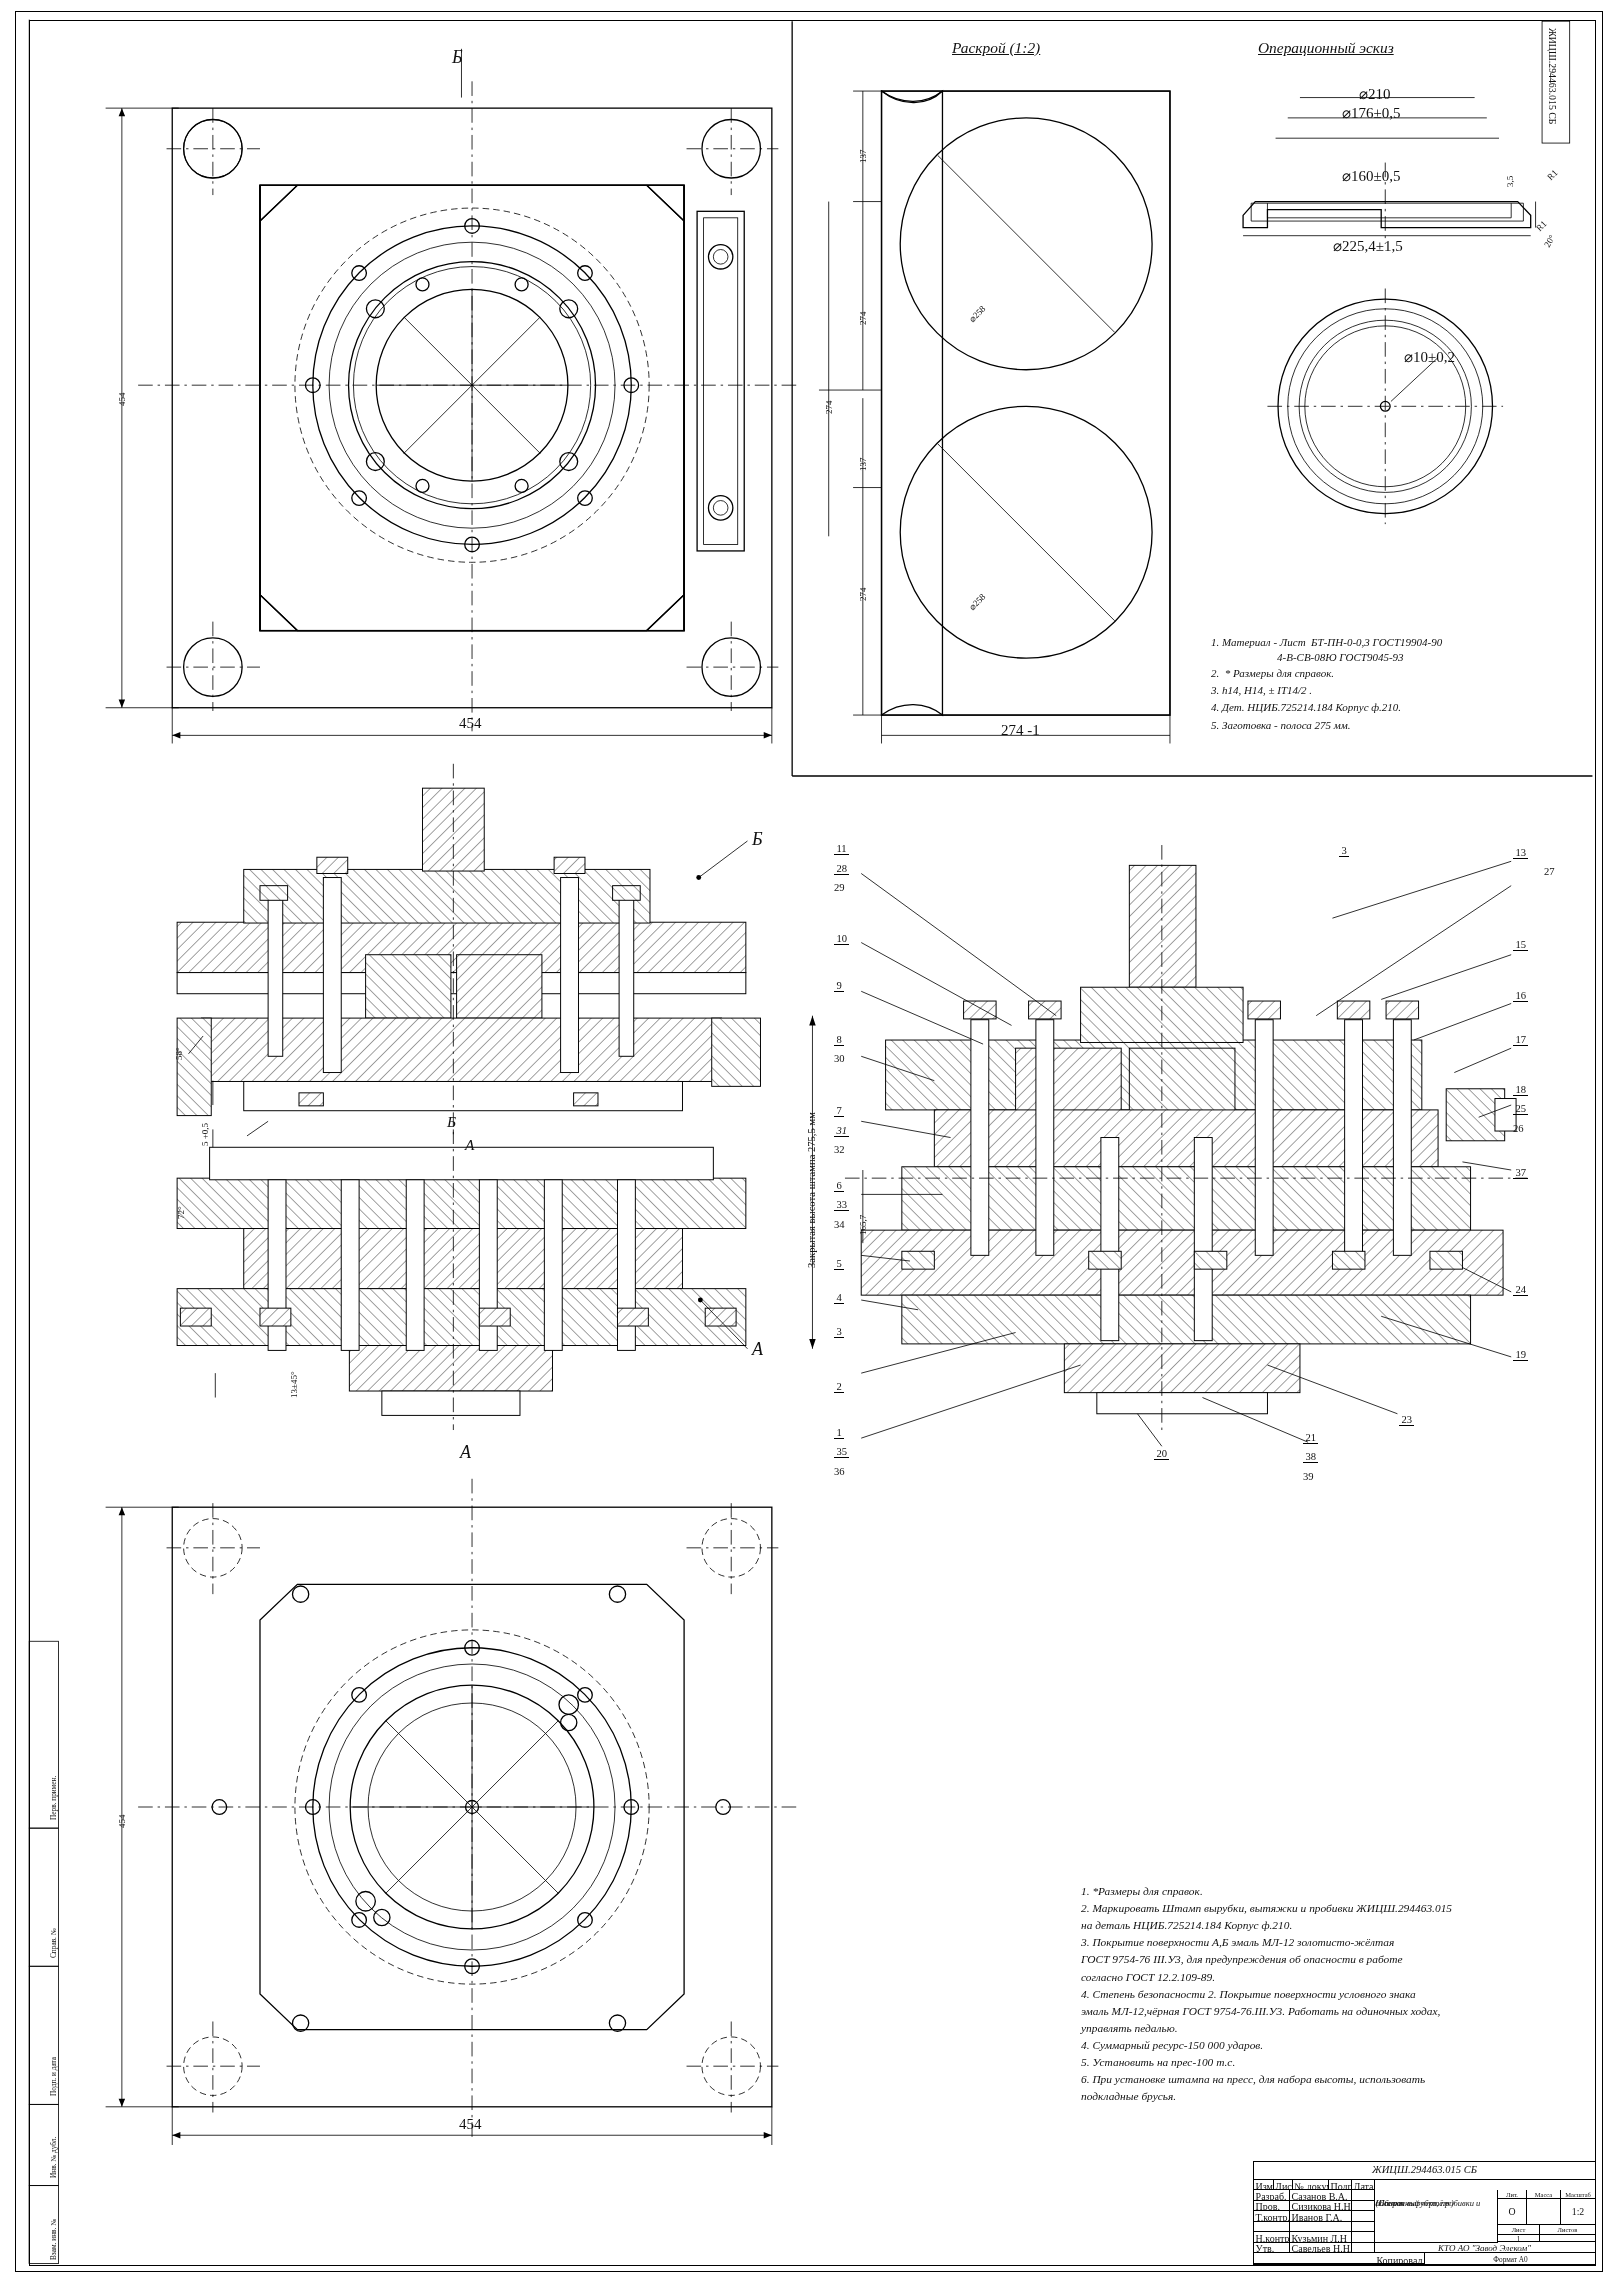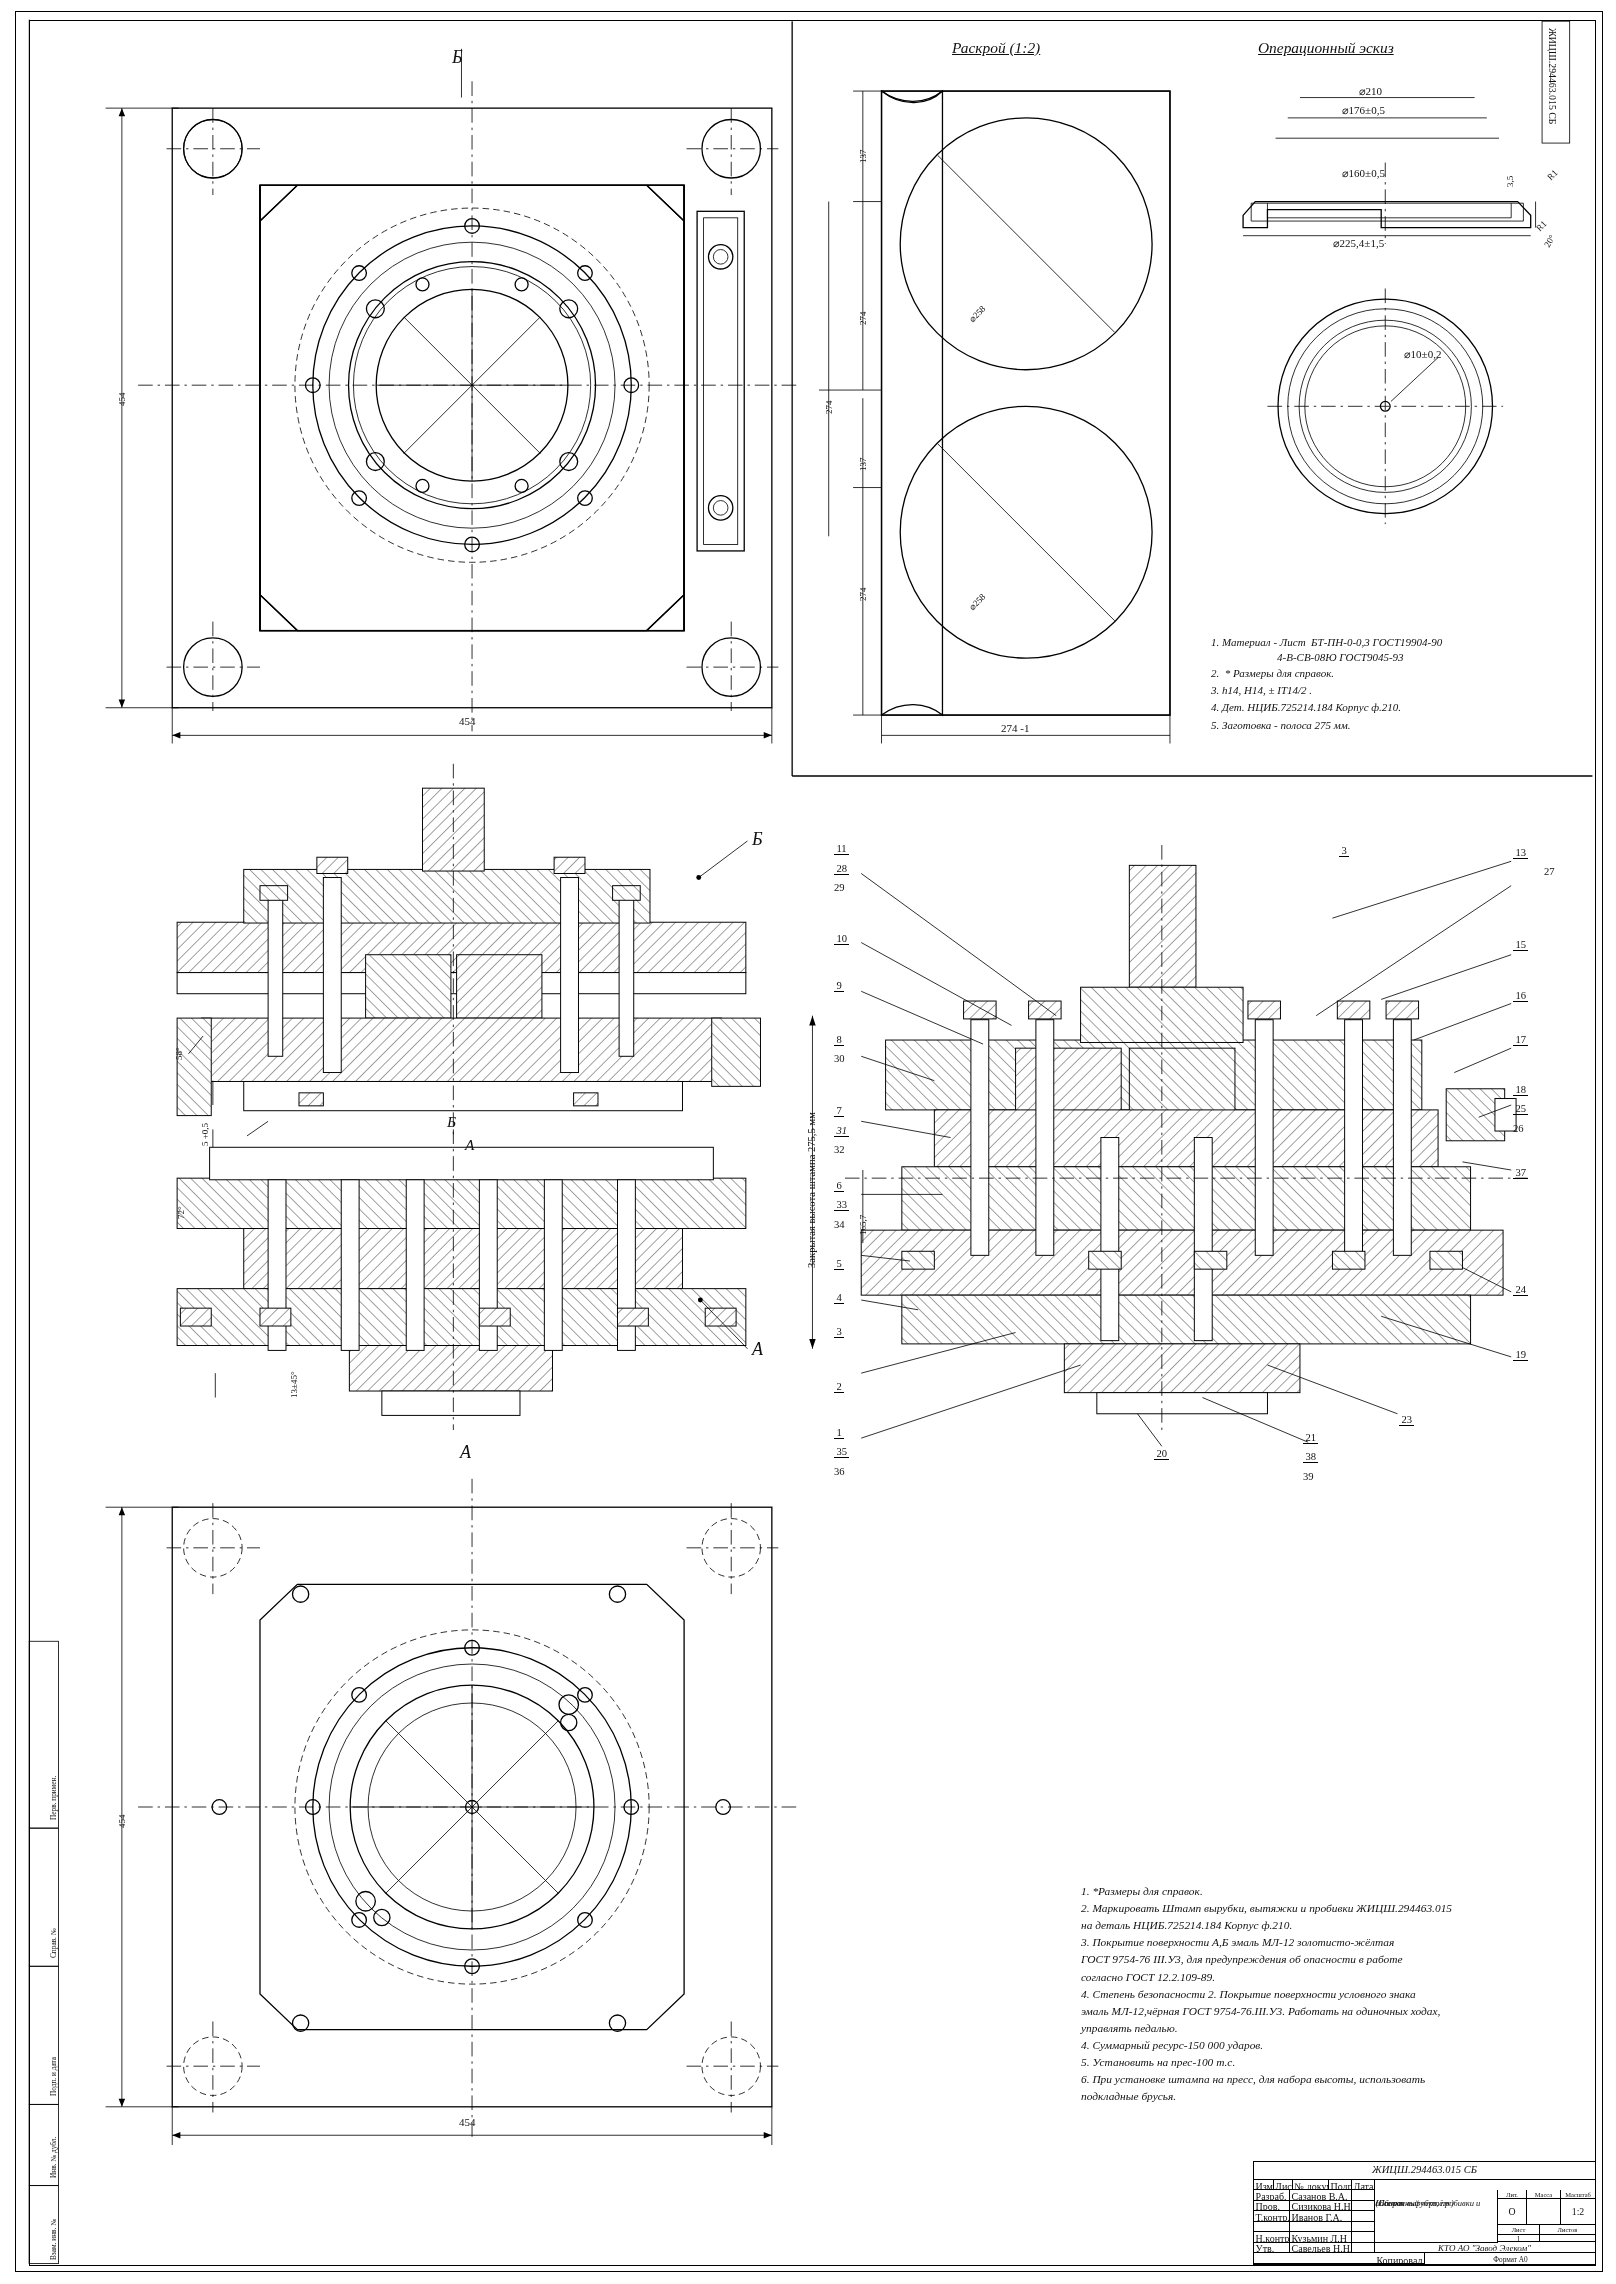--- a/index.html
+++ b/index.html
@@ -1,20 +1,20 @@
 <!DOCTYPE html>
 <html style="font-size:13px"><head>
 <meta charset="utf-8">
 <style>
   html,body{margin:0;padding:0;background:#ffffff;}
   body{width:1616px;height:2284px;position:relative;font-family:"Liberation Serif",serif;color:#111;}
   .sheet{position:absolute;left:0;top:0;width:1616px;height:2284px;}
   .frame{position:absolute;left:14.6px;top:11.4px;width:1586px;height:2259px;border:1.6px solid #000;}
   .inner-frame{position:absolute;left:29px;top:19.5px;width:1565px;height:2244px;border:0.8px solid #000;}
-  .lbl{position:absolute;font-size:11px;white-space:nowrap;}
+  .lbl{position:absolute;font-size:15px;white-space:nowrap;}
   .lbl.it{font-style:italic;}
   .ttl{position:absolute;font-style:italic;text-decoration:underline;font-size:15.4px;white-space:nowrap;}
   .big{font-size:18px;}
   svg{position:absolute;left:0;top:0;overflow:visible;}
   .ln{stroke:#000;fill:none;}
   .thin{stroke-width:1;}
   .med{stroke-width:1.6;}
   .dash{stroke-dasharray:18 6 3 6;stroke-width:1;}
   .dash2{stroke-dasharray:8 5;stroke-width:1;}
   .hatchA{fill:url(#hA);stroke:#000;stroke-width:1.2;}

